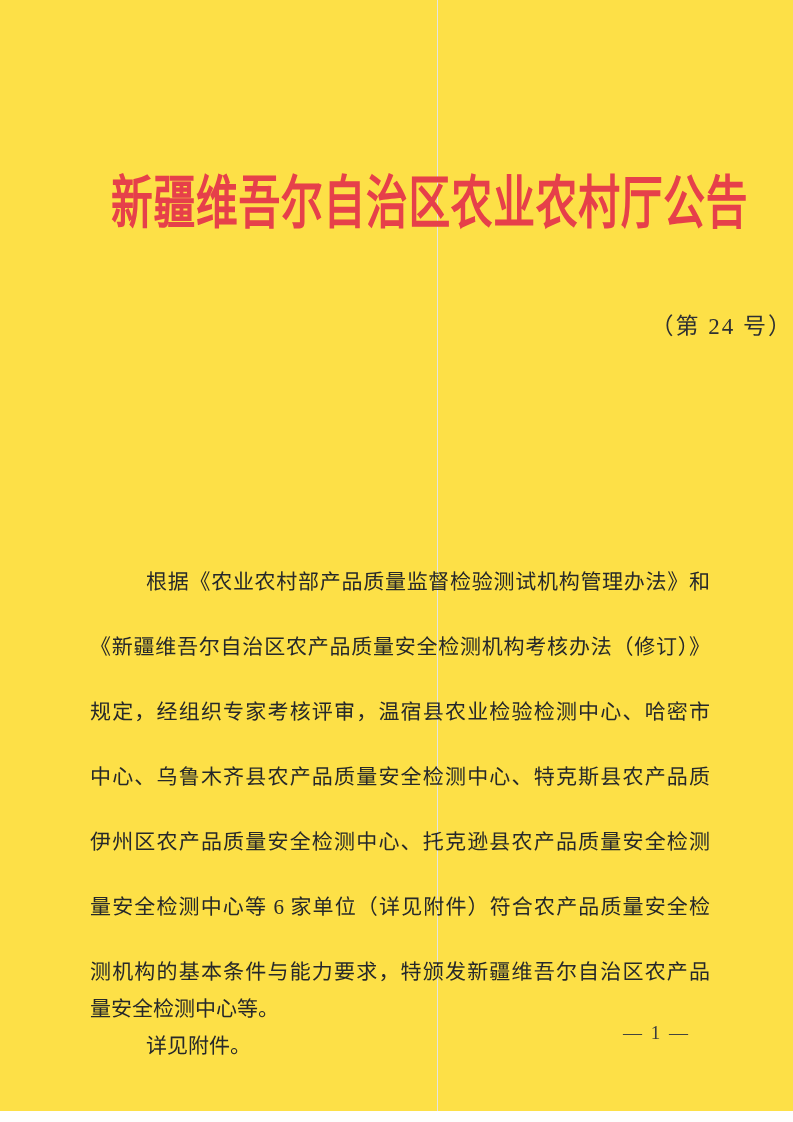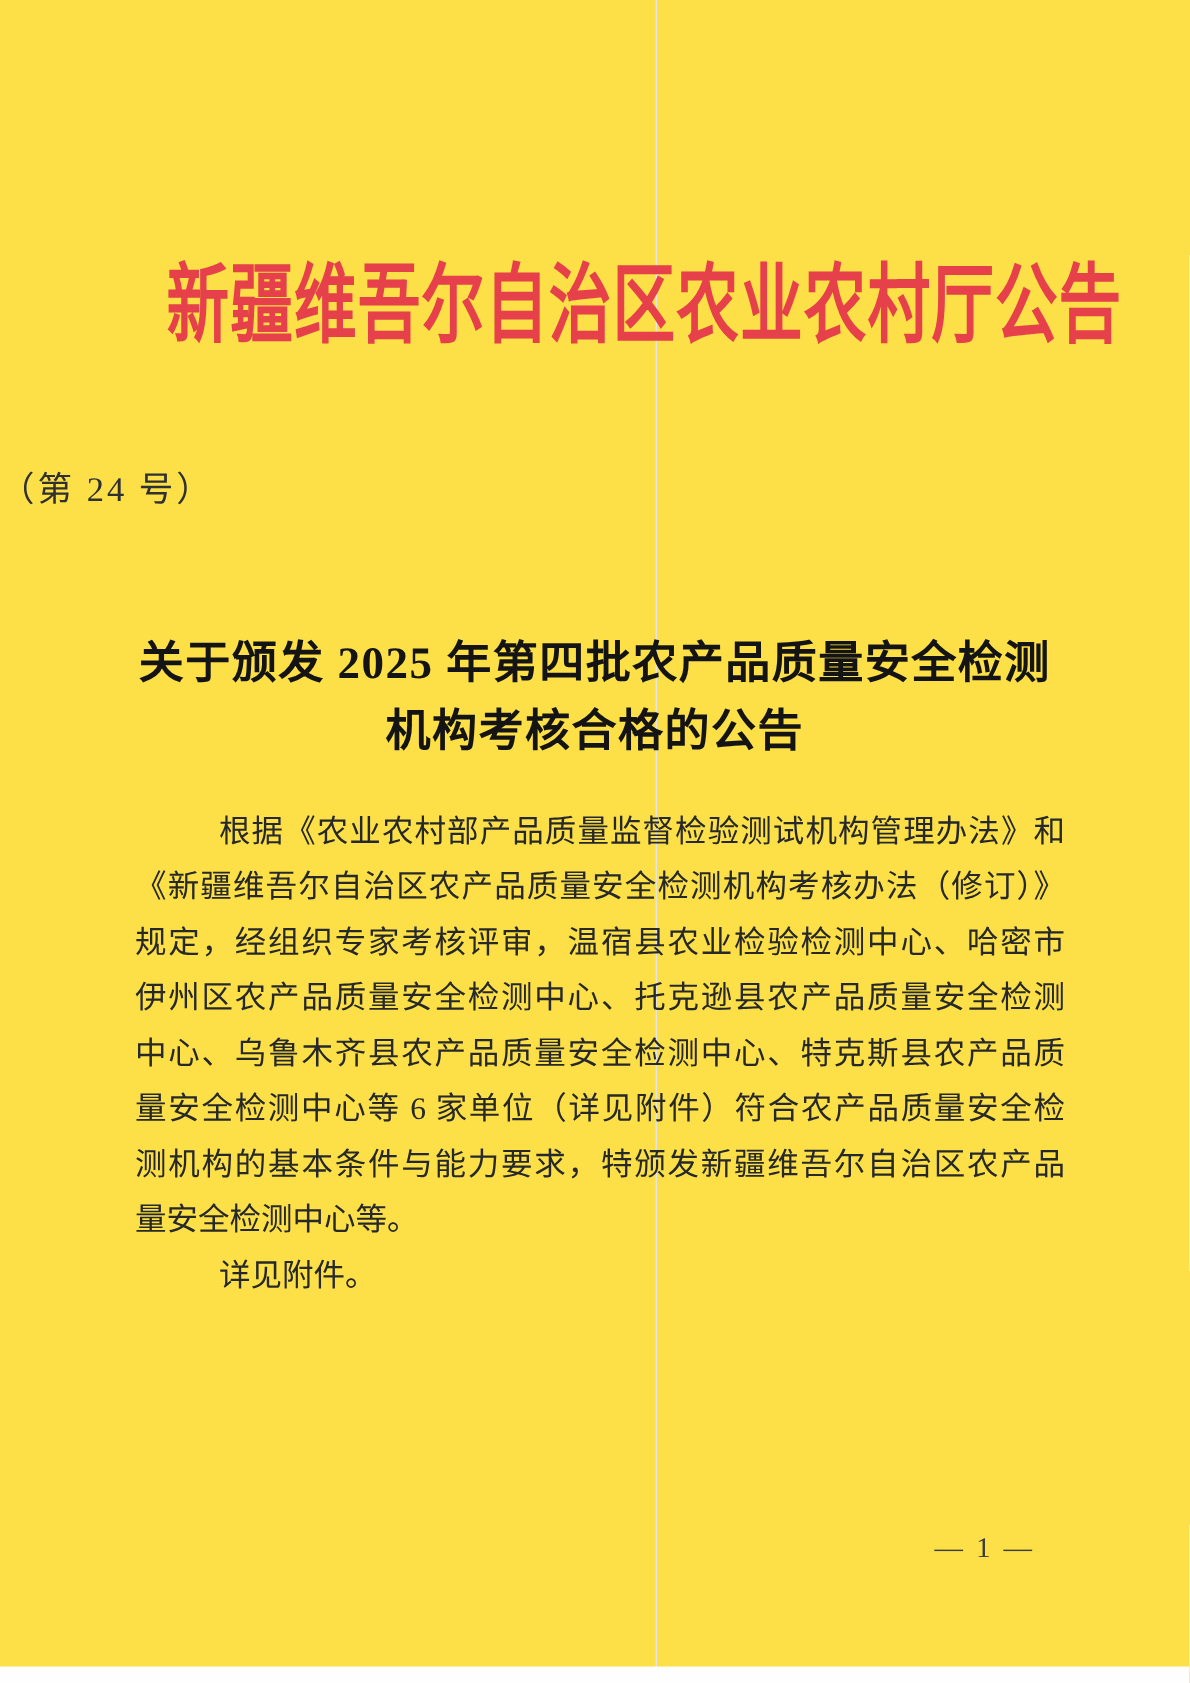--- a/index.html
+++ b/index.html
@@ -48,21 +48,21 @@
     white-space: nowrap;
     transform: scaleX(0.72);
     transform-origin: center center;
     letter-spacing: 1px;
   }
   .issue-no {
     position: absolute;
     top: 311px;
     left: 0;
     width: 100%;
-    text-align: left;
+    text-align: right;
     font-size: 23px;
     line-height: 32px;
     color: #2e3033;
     letter-spacing: 2px;
   }
   .notice-title {
     position: absolute;
     top: 420px;
     left: 0;
     width: 100%;
@@ -81,20 +81,21 @@
     font-size: 21px;
     color: #26282a;
   }
   .body-line {
     height: 37px;
     line-height: 37px;
   }
   .body-line.just {
     text-align: justify;
     text-align-last: justify;
+    margin-top: 28px;
   }
   .body-line.indent {
     text-indent: 56px;
   }
   .page-no {
     position: absolute;
     top: 1020px;
     right: 103px;
     font-size: 19px;
     line-height: 26px;
@@ -106,31 +107,27 @@
 </head>
 <body>
 
 <div class="page">
   <div class="fold-line"></div>
 
   <div class="masthead">新疆维吾尔自治区农业农村厅公告</div>
 
   <div class="issue-no">（第 24 号）</div>
 
-  <div class="notice-title">
-    <div>关于颁发 2025 年第四批农产品质量安全检测</div>
-    <div>机构考核合格的公告</div>
-  </div>
 
   <div class="body-block">
       <div class="body-line just indent">根据《农业农村部产品质量监督检验测试机构管理办法》和</div>
       <div class="body-line just">《新疆维吾尔自治区农产品质量安全检测机构考核办法（修订）》</div>
       <div class="body-line just">规定，经组织专家考核评审，温宿县农业检验检测中心、哈密市</div>
+      <div class="body-line just">中心、乌鲁木齐县农产品质量安全检测中心、特克斯县农产品质</div>
       <div class="body-line just">伊州区农产品质量安全检测中心、托克逊县农产品质量安全检测</div>
-      <div class="body-line just">中心、乌鲁木齐县农产品质量安全检测中心、特克斯县农产品质</div>
       <div class="body-line just">量安全检测中心等 6 家单位（详见附件）符合农产品质量安全检</div>
       <div class="body-line just">测机构的基本条件与能力要求，特颁发新疆维吾尔自治区农产品</div>
       <div class="body-line">量安全检测中心等。</div>
       <div class="body-line indent">详见附件。</div>
     </div>
 
   <div class="page-no">— 1 —</div>
 
   <div class="scan-edge-bottom"></div>
 </div>

